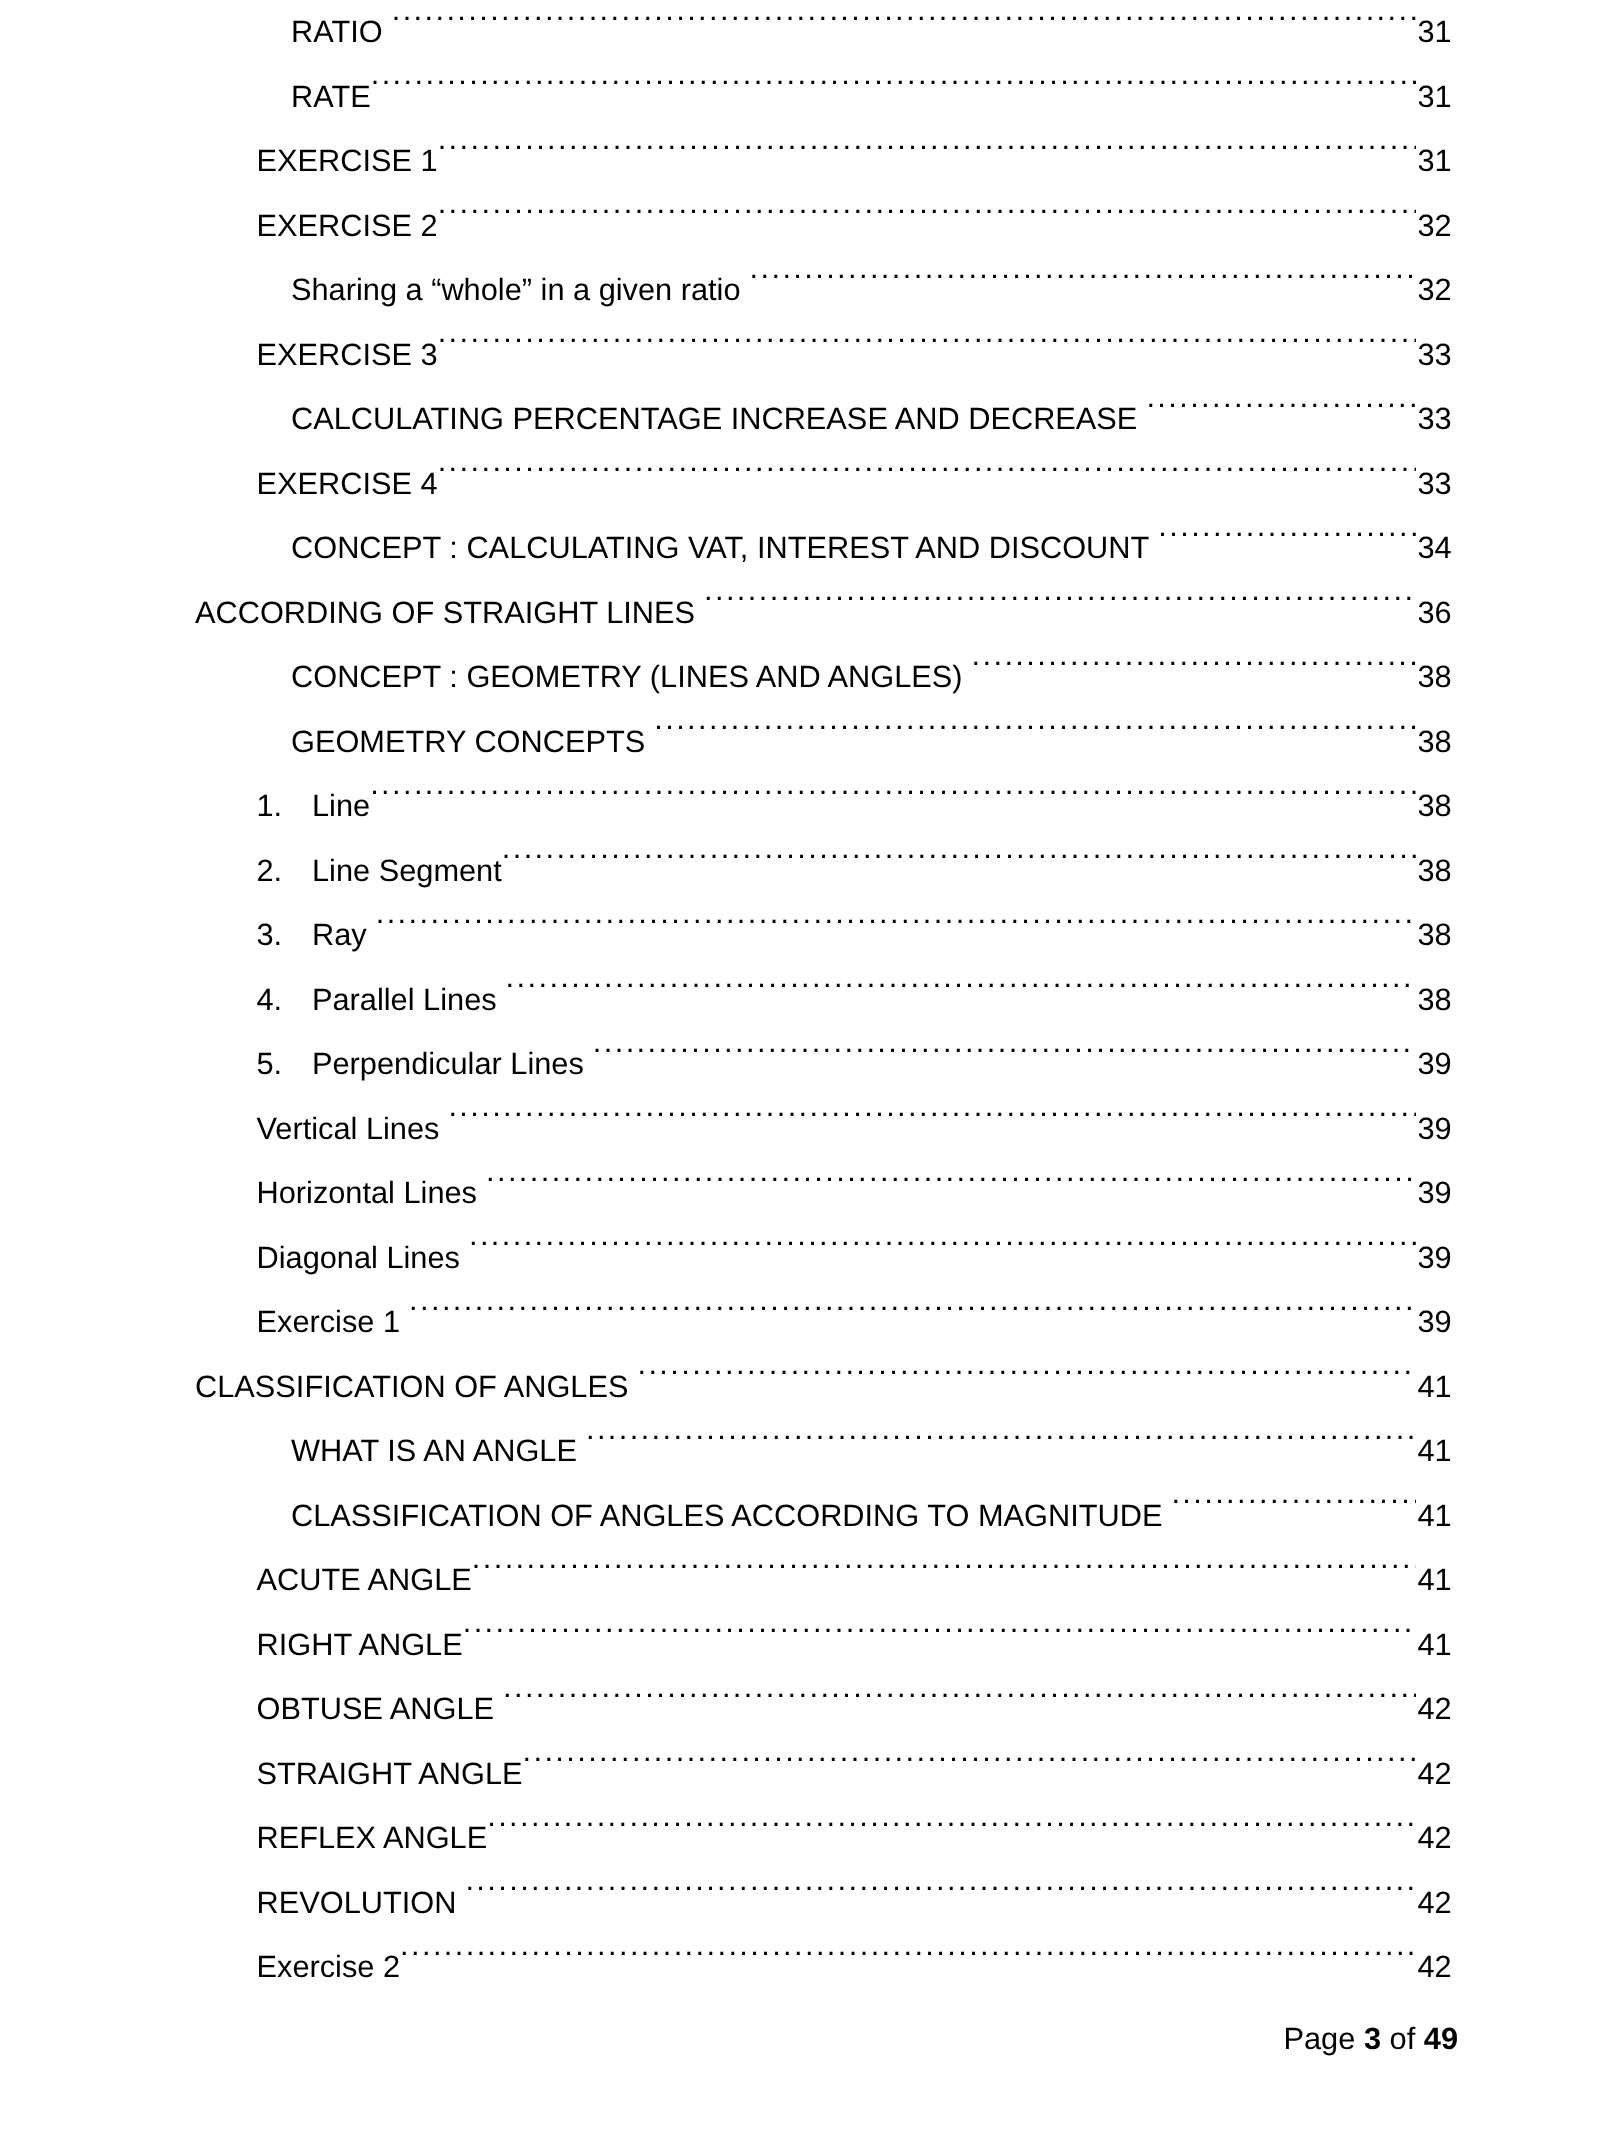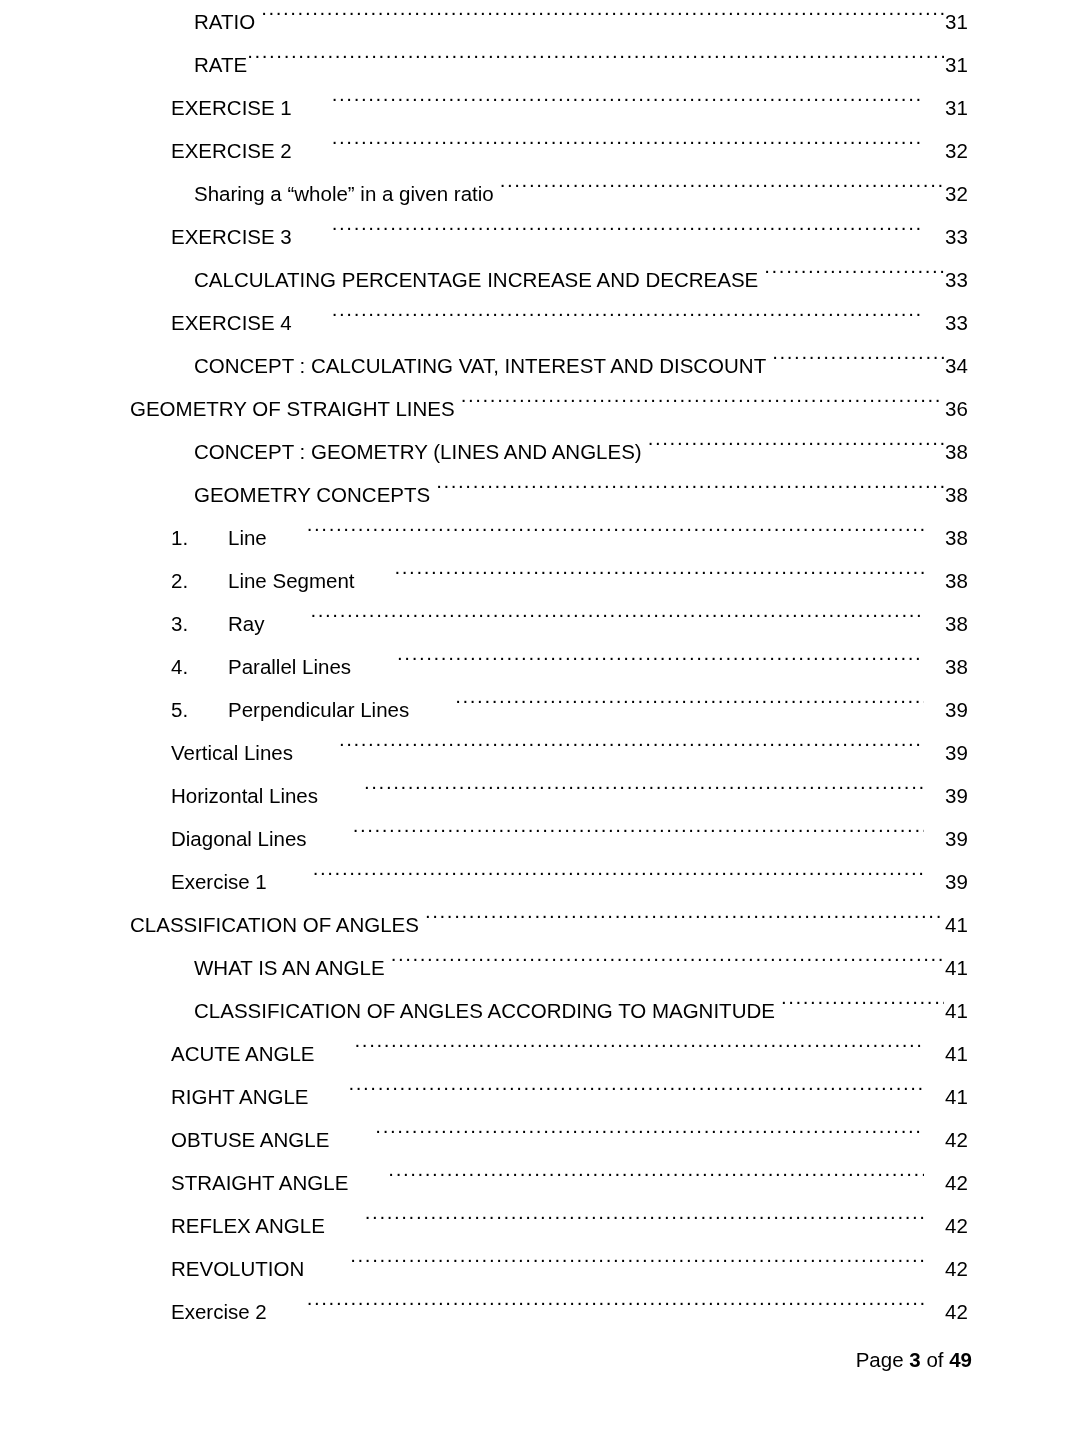--- a/index.html
+++ b/index.html
@@ -26,21 +26,21 @@
     align-items: baseline;
     height: 43px;
     font-size: 20.5px;
     line-height: 43px;
     white-space: nowrap;
     padding-right: 104px;
   }
   
   .lvl1 { padding-left: 130px; }
   .lvl2 { padding-left: 150px; margin-left: 44px; }
-  .lvl3 { padding-left: 171px; gap: 20px; }
+  .lvl3 { padding-left: 171px; }
 
   .row-num {
     flex: 0 0 auto;
     width: 37px;
   }
   .row-label {
     flex: 0 0 auto;
   }
   .row-gap {
     flex: 0 0 auto;
@@ -132,21 +132,21 @@
       <span class="leader"></span>
       <span class="row-page">33</span>
     </div>
     <div class="toc-row lvl2">
       <span class="row-label">CONCEPT : CALCULATING VAT, INTEREST AND DISCOUNT</span>
       <span class="row-gap"></span>
       <span class="leader"></span>
       <span class="row-page">34</span>
     </div>
     <div class="toc-row lvl1">
-      <span class="row-label">GEOMETRY OF STRAIGHT LINES</span>
+      <span class="row-label">ACCORDING OF STRAIGHT LINES</span>
       <span class="row-gap"></span>
       <span class="leader"></span>
       <span class="row-page">36</span>
     </div>
     <div class="toc-row lvl2">
       <span class="row-label">CONCEPT : GEOMETRY (LINES AND ANGLES)</span>
       <span class="row-gap"></span>
       <span class="leader"></span>
       <span class="row-page">38</span>
     </div>

